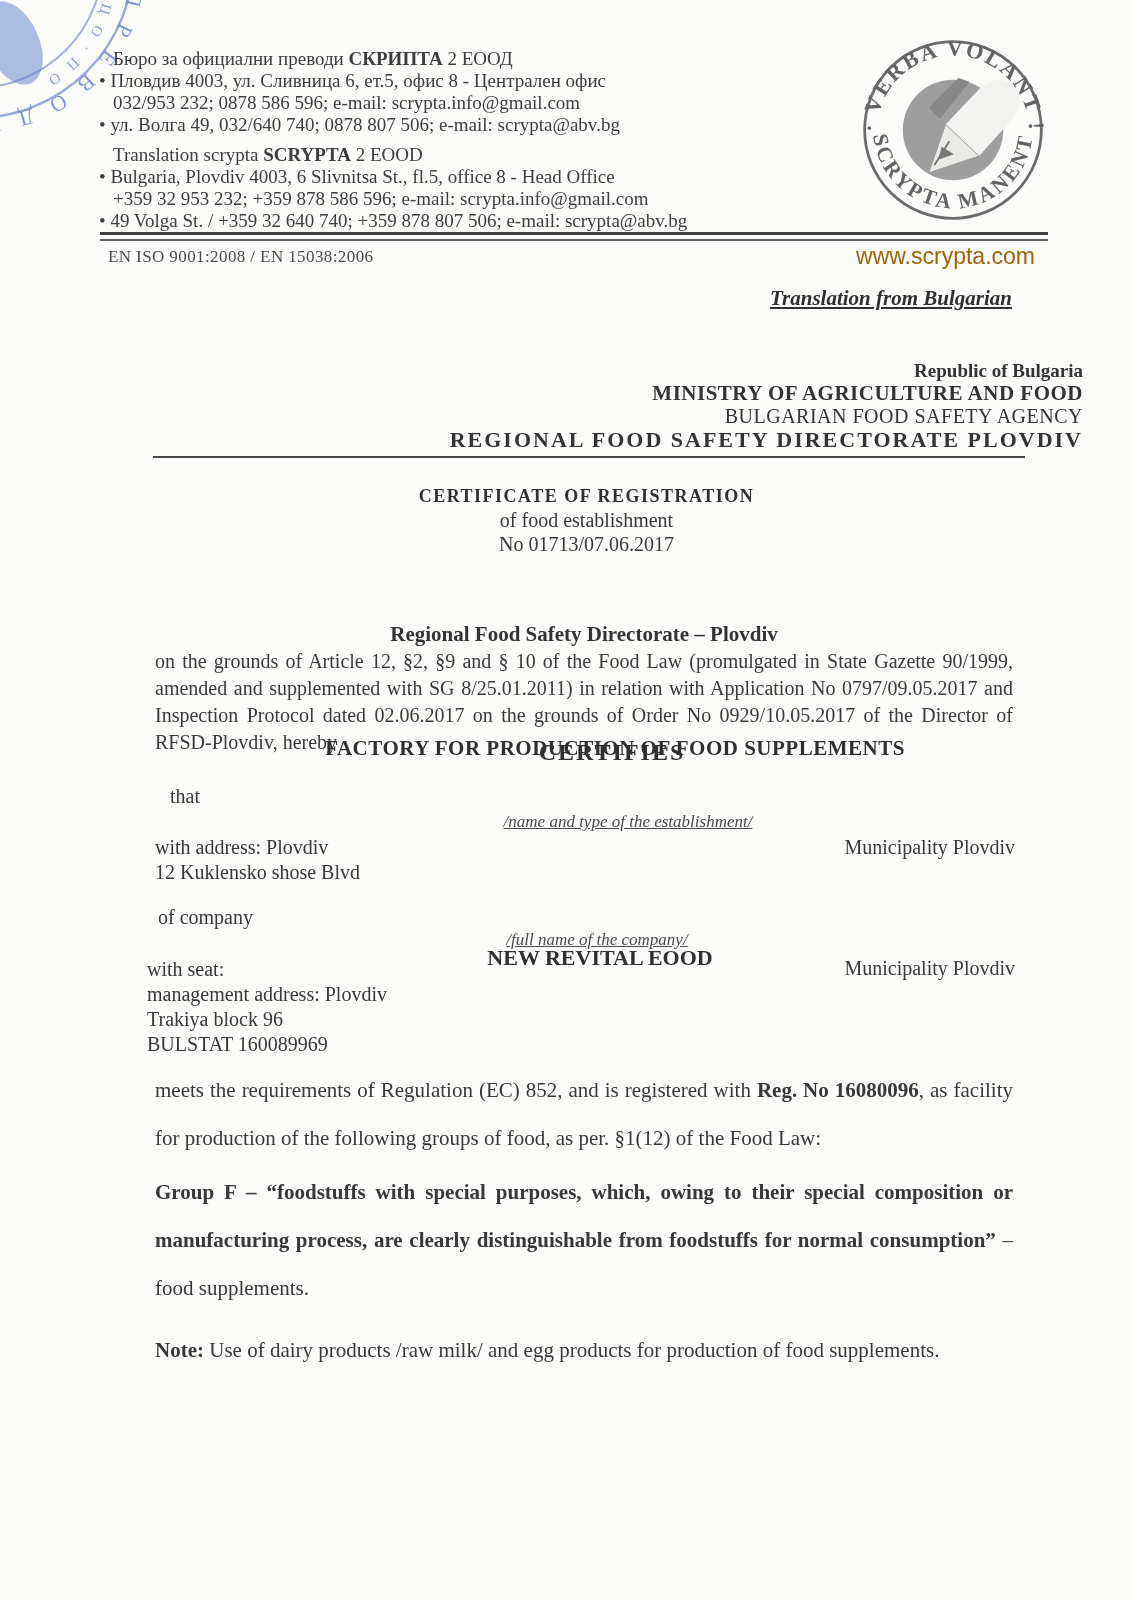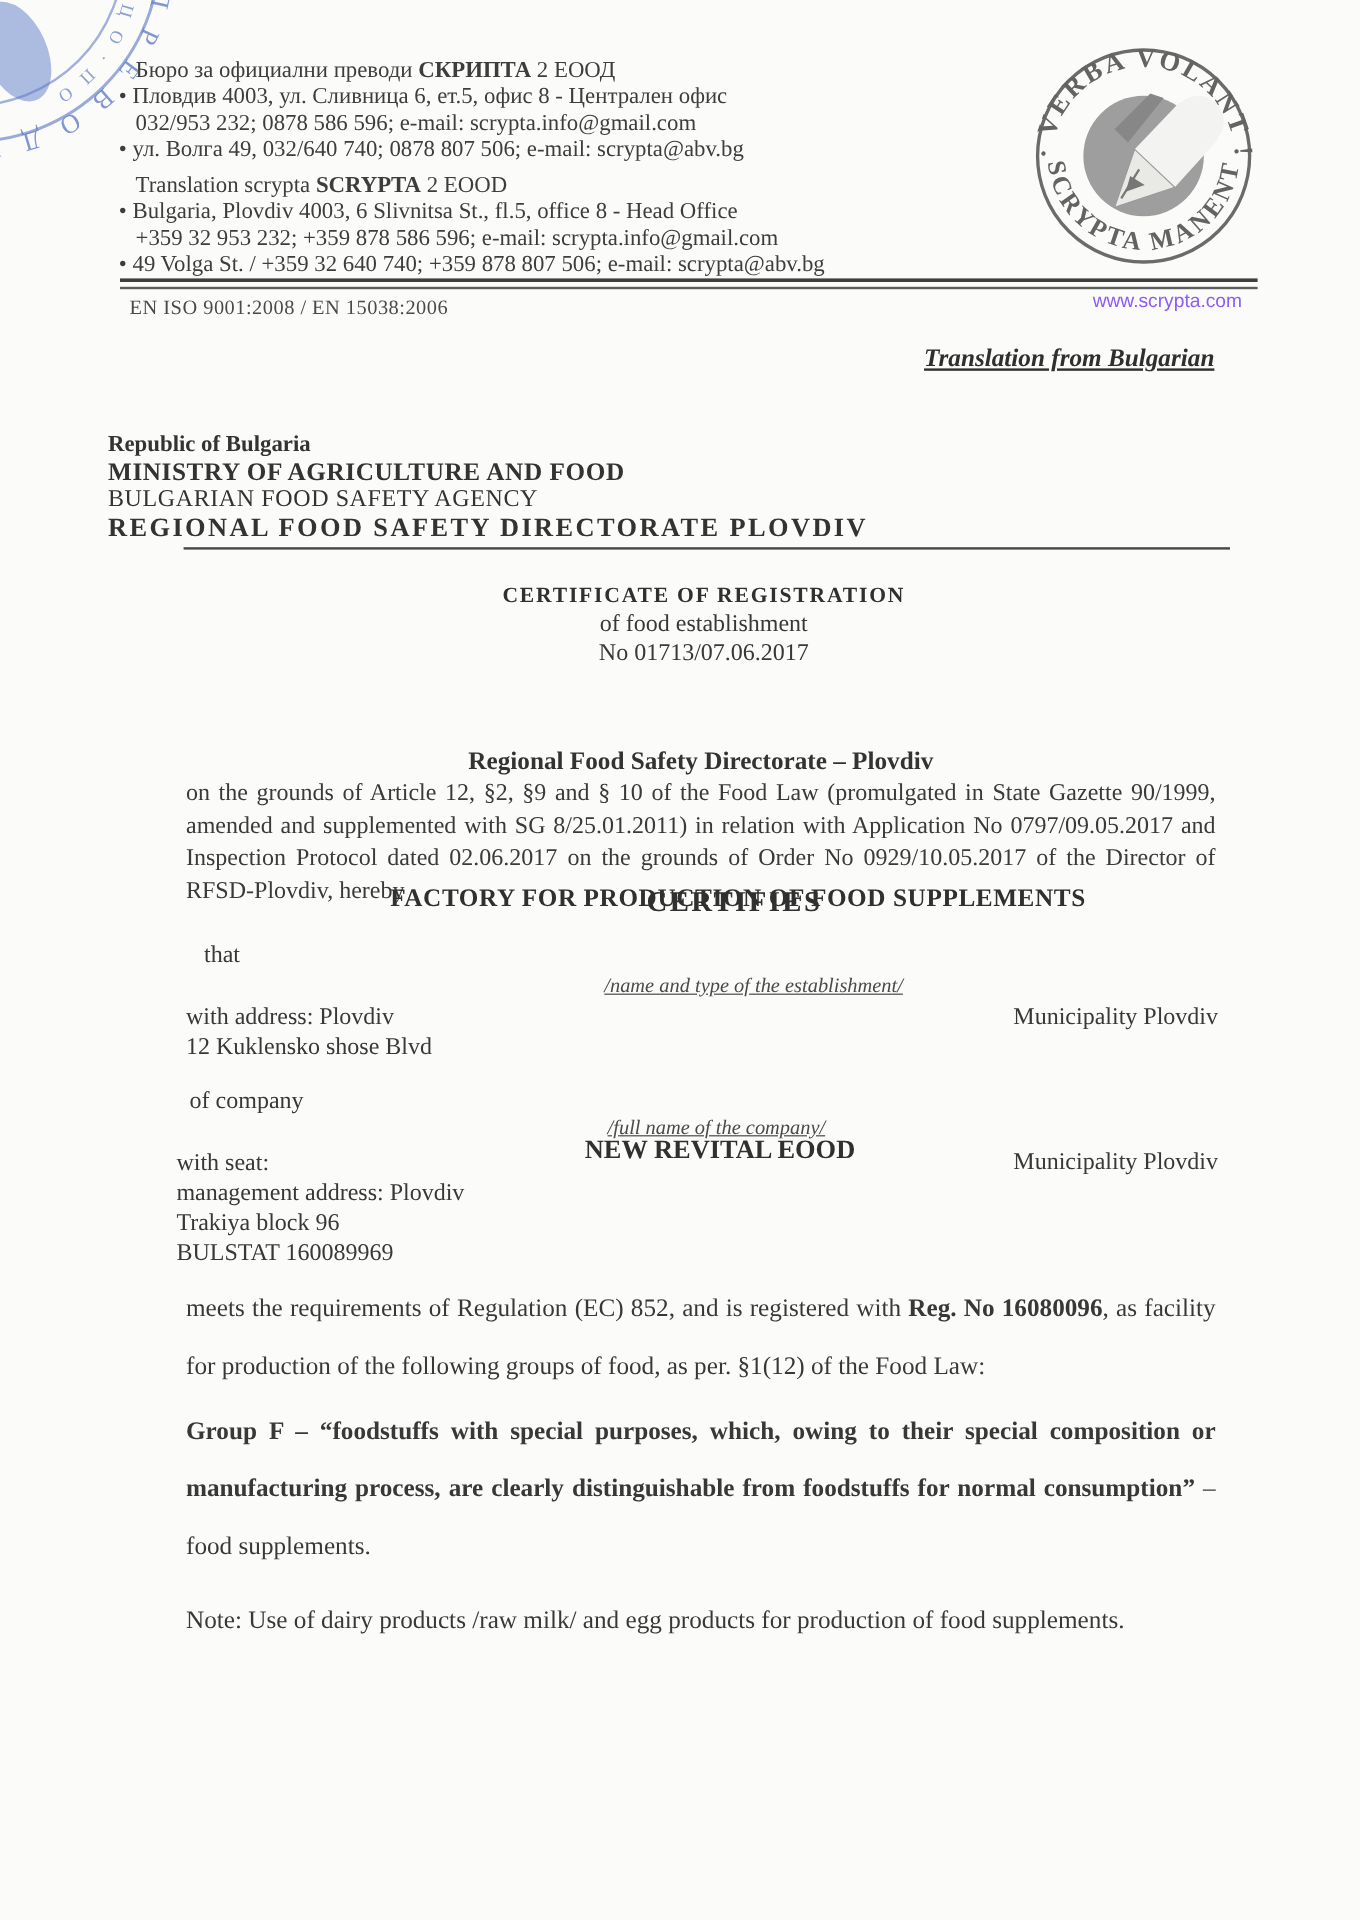--- a/index.html
+++ b/index.html
@@ -11,24 +11,24 @@
   .abs{position:absolute;}
   
   .agency{font-size:19px; line-height:22px; color:#3d3d3d; white-space:nowrap;}
   .agency .ind{padding-left:14px;}
   .agency .b{font-weight:bold;}
   
   .rule-double{height:4px; border-top:3px solid #3f3f3f; border-bottom:2px solid #5c5c5c;}
   .head-underline{height:2px; background:#474747;}
   
   .iso{font-size:17px; color:#4a4a4a; letter-spacing:.4px;}
-  .website{font-family:"Liberation Sans", sans-serif; font-size:16px; color:#8b5cf6;}
+  .website{font-family:"Liberation Sans", sans-serif; font-size:23px; color:#a16207;}
   .trans-note{font-size:21px; font-weight:bold; font-style:italic; text-decoration:underline; color:#2f2f2f;}
   
-  .letterhead{left:90px; right:50px; text-align:left; line-height:23px; color:#333;}
+  .letterhead{left:90px; right:50px; text-align:right; line-height:23px; color:#333;}
   .lh-country{font-size:19px; font-weight:bold;}
   .lh-ministry{font-size:21px; font-weight:bold; letter-spacing:.5px;}
   .lh-agency{font-size:20px; letter-spacing:.5px;}
   .lh-directorate{font-size:22px; font-weight:bold; letter-spacing:2px;}
   
   .cert{left:120px; right:80px; text-align:center; line-height:24px;}
   .cert-title{font-size:18px; font-weight:bold; letter-spacing:1.5px; color:#303030;}
   .cert-sub{font-size:20px;}
   
   .para{font-size:20px; line-height:27px; text-align:justify; color:#3a3a3a;}
@@ -38,21 +38,21 @@
   .estab{font-size:21px; font-weight:bold; letter-spacing:.5px; color:#303030;}
   .small-italic{font-size:17px; font-style:italic; color:#4a4a4a;text-decoration:underline;}
   .plain{font-size:20px; white-space:nowrap;}
   .company{font-size:22px; font-weight:bold; color:#303030;}
   .seat{font-size:20px; line-height:25px; white-space:nowrap;}
   .wide-para{font-size:21px; line-height:48px; text-align:justify; color:#383838;}
   .wide-para .b{font-weight:bold;}
   .groupf{font-weight:bold;}
   .groupf .reg{font-weight:normal;}
   .note-para{font-size:21px;}
-  .note-para .b{font-weight:normal;}
+  .note-para .b{font-weight:bold;}
 </style>
 </head>
 <body>
 
 <div class="page">
 
   <svg class="abs" style="left:-45px; top:-55px;" width="240" height="240" viewBox="0 0 240 240">
     <defs>
       <path id="stamp-arc" d="M 175 20 A 150 150 0 0 1 30 172"></path>
       <path id="stamp-arc-inner" d="M 150 35 A 120 120 0 0 1 38 150"></path>

